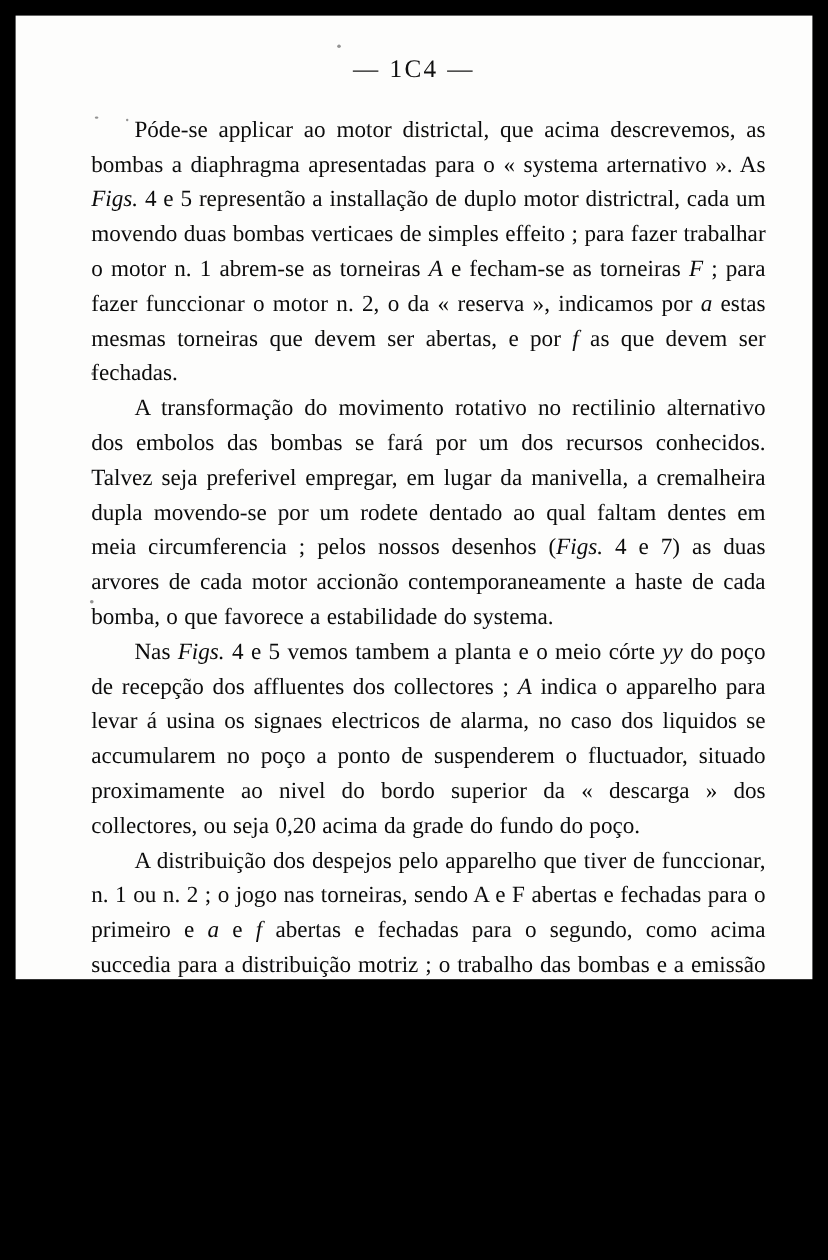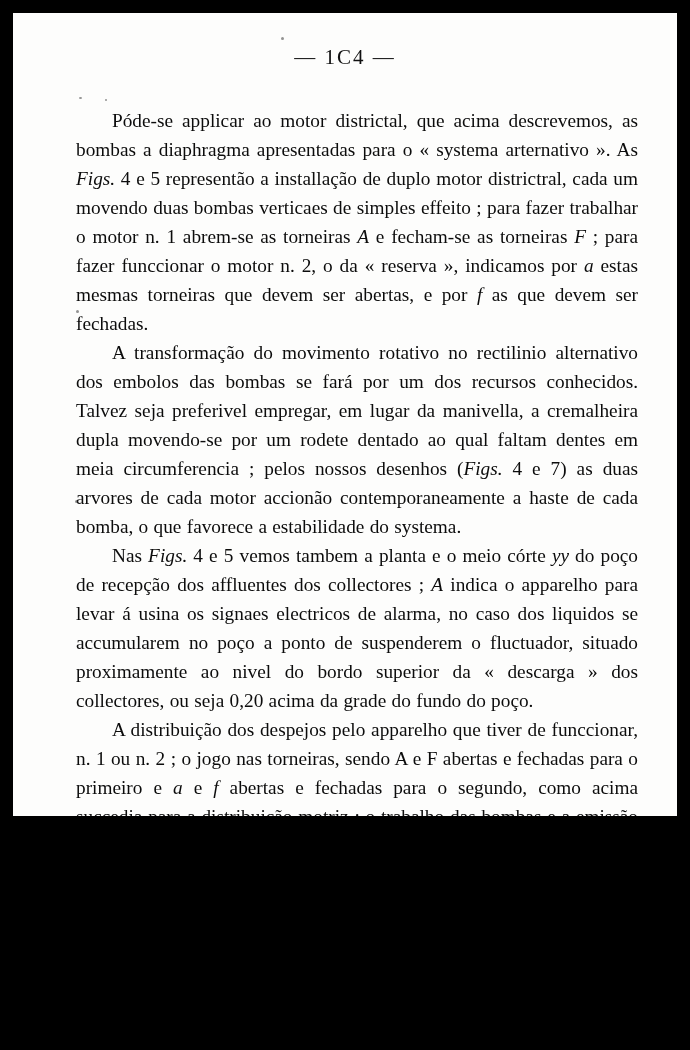--- a/index.html
+++ b/index.html
@@ -50,21 +50,21 @@
     color: #0c0c0c;
     text-align: justify;
     text-justify: inter-word;
     margin: 0;
     text-indent: 36px;
     -webkit-hyphens: none;
     hyphens: none;
     word-spacing: 0.5px;
   }
   p.para.first {
-    margin-top: 36px;
+    margin-top: 24px;
   }
   i.var {
     font-style: italic;
   }
   sub {
     font-size: 0.66em;
     line-height: 0;
     vertical-align: -0.28em;
   }
   .speck {

